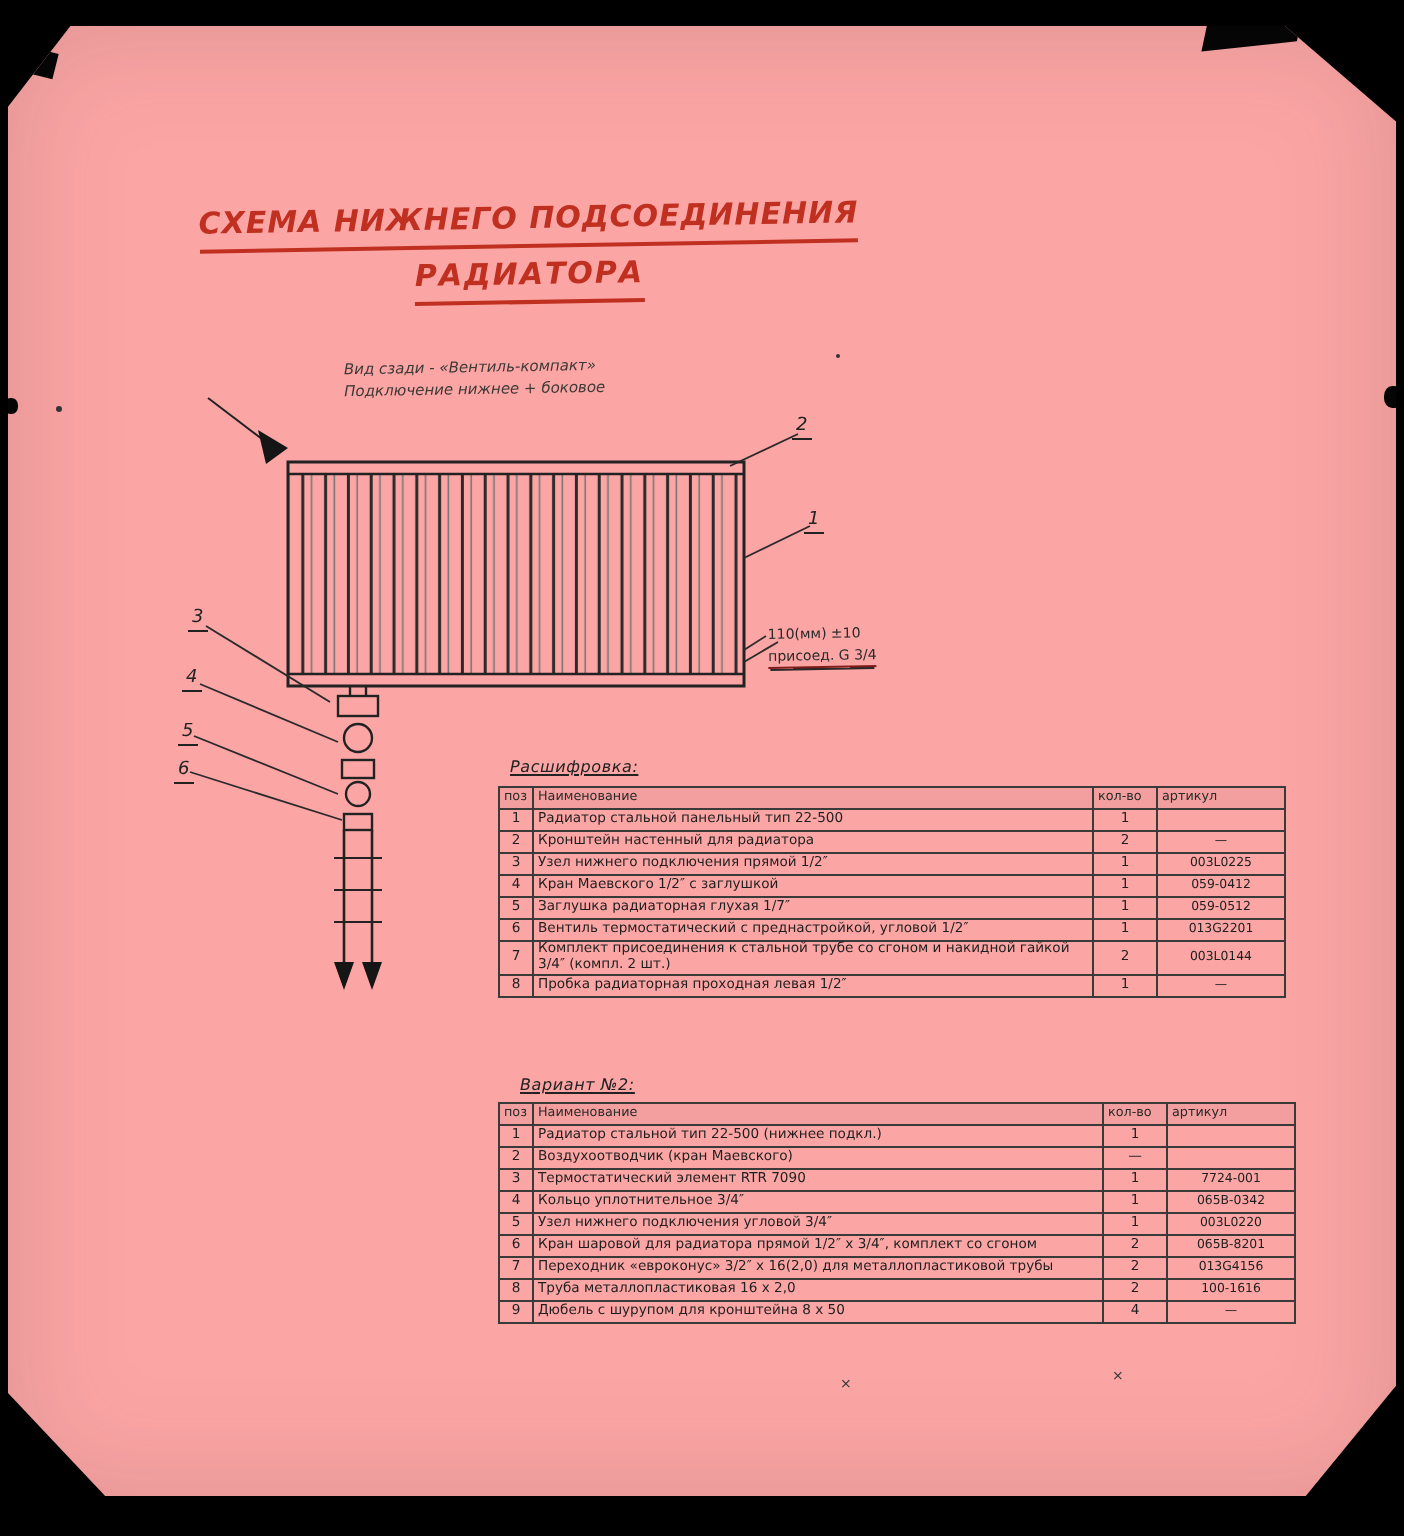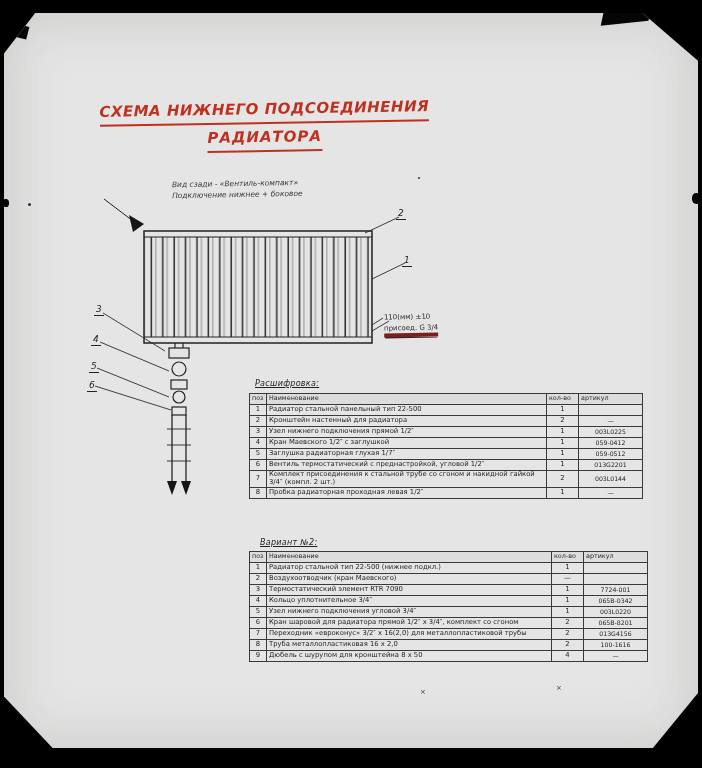--- a/index.html
+++ b/index.html
@@ -2,21 +2,21 @@
 <html><head>
 <meta charset="utf-8">
 <style>
   html,body{margin:0;padding:0;}
   body{
     width:702px;height:768px;position:relative;overflow:hidden;
     background:#000;font-family:"DejaVu Sans",sans-serif;
   }
   .page{
     position:absolute;left:4px;top:13px;right:4px;bottom:20px;
-    background:#e5e5e5;
+    background:#fca5a5;
     clip-path:polygon(4.5% 0%,92% 0%,100% 6.5%,100% 92.5%,93.5% 100%,7% 100%,0% 93%,0% 5.5%);
     box-shadow:inset 0 0 60px rgba(60,55,45,.18);
   }
   .blot{position:absolute;background:#050505;}
   .blot1{left:9px;top:12px;width:15px;height:13px;transform:rotate(14deg);}
   .blot2{left:598px;top:-3px;width:48px;height:13px;transform:rotate(-6deg) skewX(-18deg);}
   .blot3{right:-3px;top:180px;width:9px;height:11px;border-radius:45%;}
   .blot4{left:-2px;top:186px;width:7px;height:8px;border-radius:45%;}
 
   .title{
@@ -35,21 +35,21 @@
   svg.diagram{position:absolute;left:55px;top:170px;}
 
   .co{
     position:absolute;font-size:9px;font-style:italic;color:#222;
     border-bottom:1px solid #222;padding:0 2px;line-height:1.1;
   }
   .note{
     position:absolute;left:380px;top:299px;font-size:7px;color:#2a2a2a;
     line-height:1.5;transform:rotate(-1deg);
   }
-  .note .n2{border-bottom:4px solid #7f1d1d;box-shadow:0 2px 0 -1px #2a2a2a;text-align:right;}
+  .note .n2{border-bottom:1px solid #7f1d1d;box-shadow:0 2px 0 -1px #2a2a2a;text-align:right;}
 
   .tbl-caption{
     position:absolute;font-size:8px;font-style:italic;color:#222;
     text-decoration:underline;letter-spacing:.3px;
   }
   .cap1{left:251px;top:366px;text-align:center;}
   .cap2{left:256px;top:525px;}
 
   table.spec{
     position:absolute;border-collapse:collapse;table-layout:fixed;

